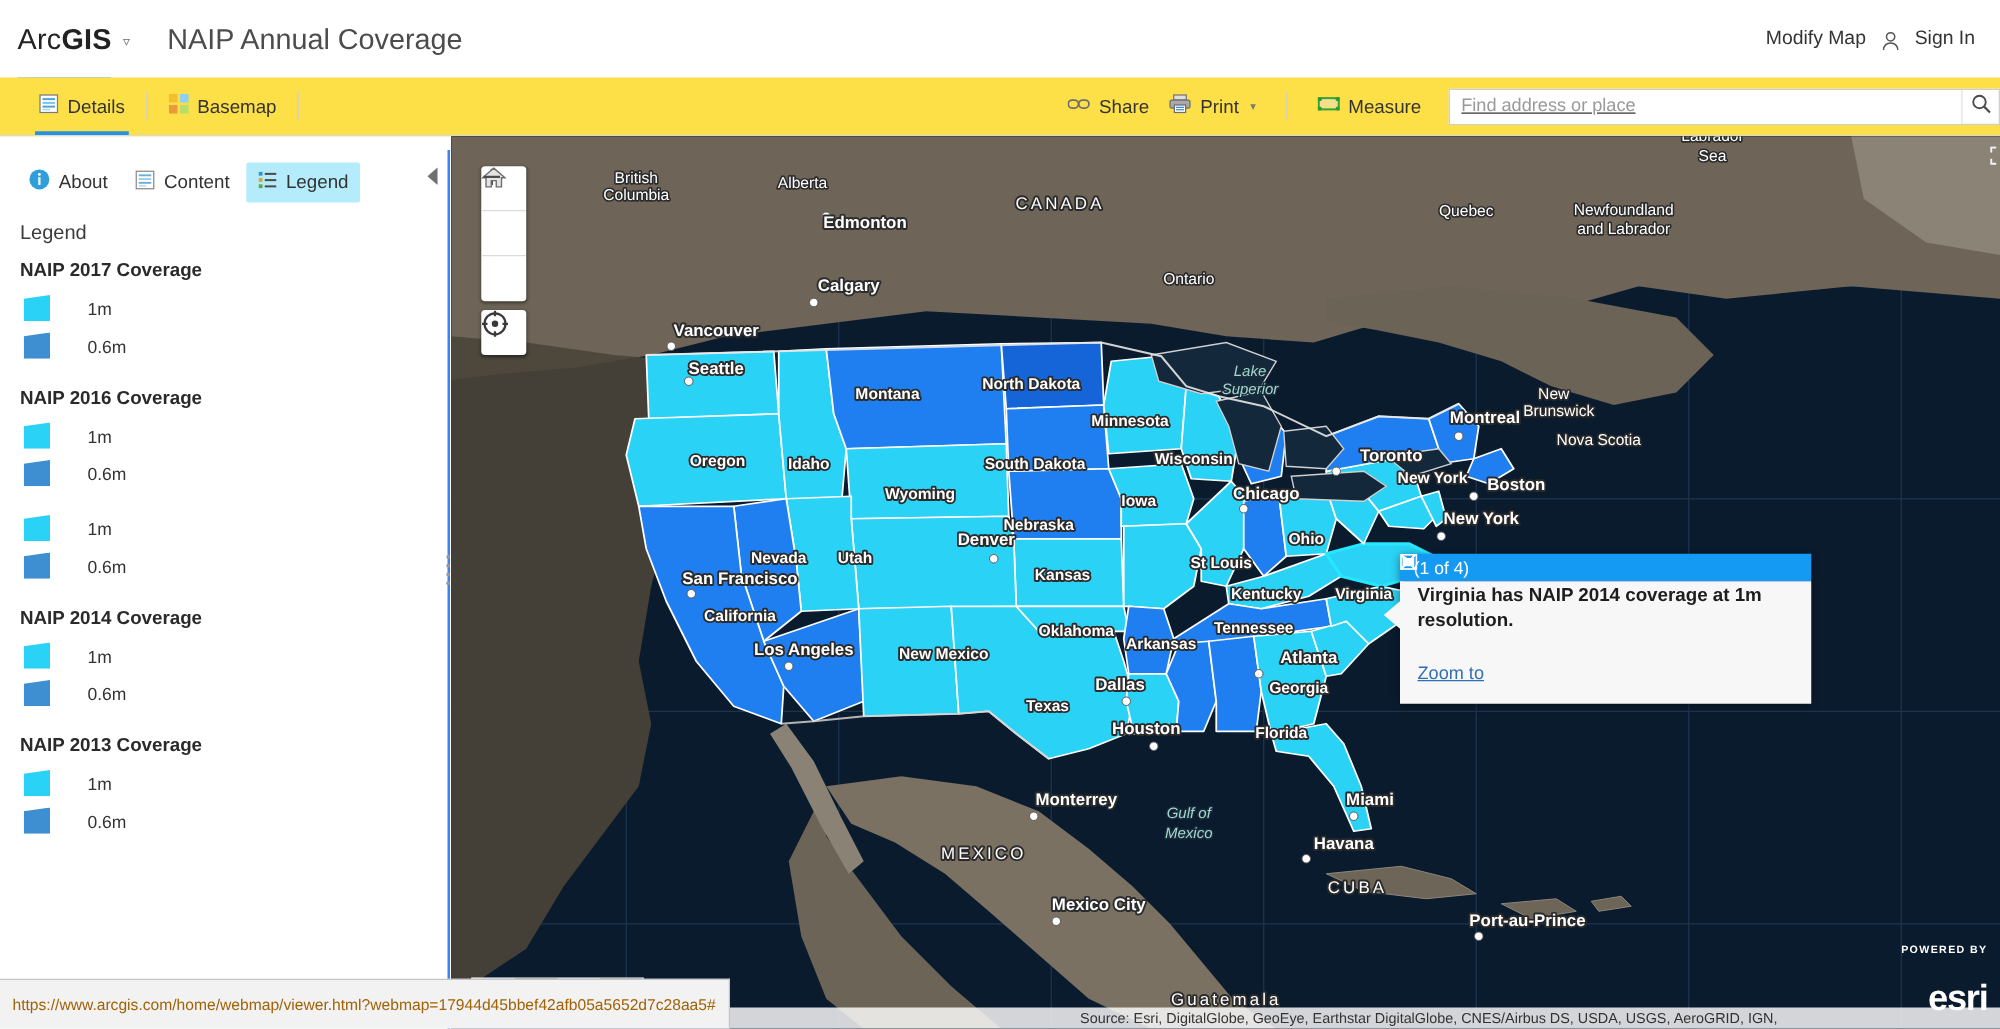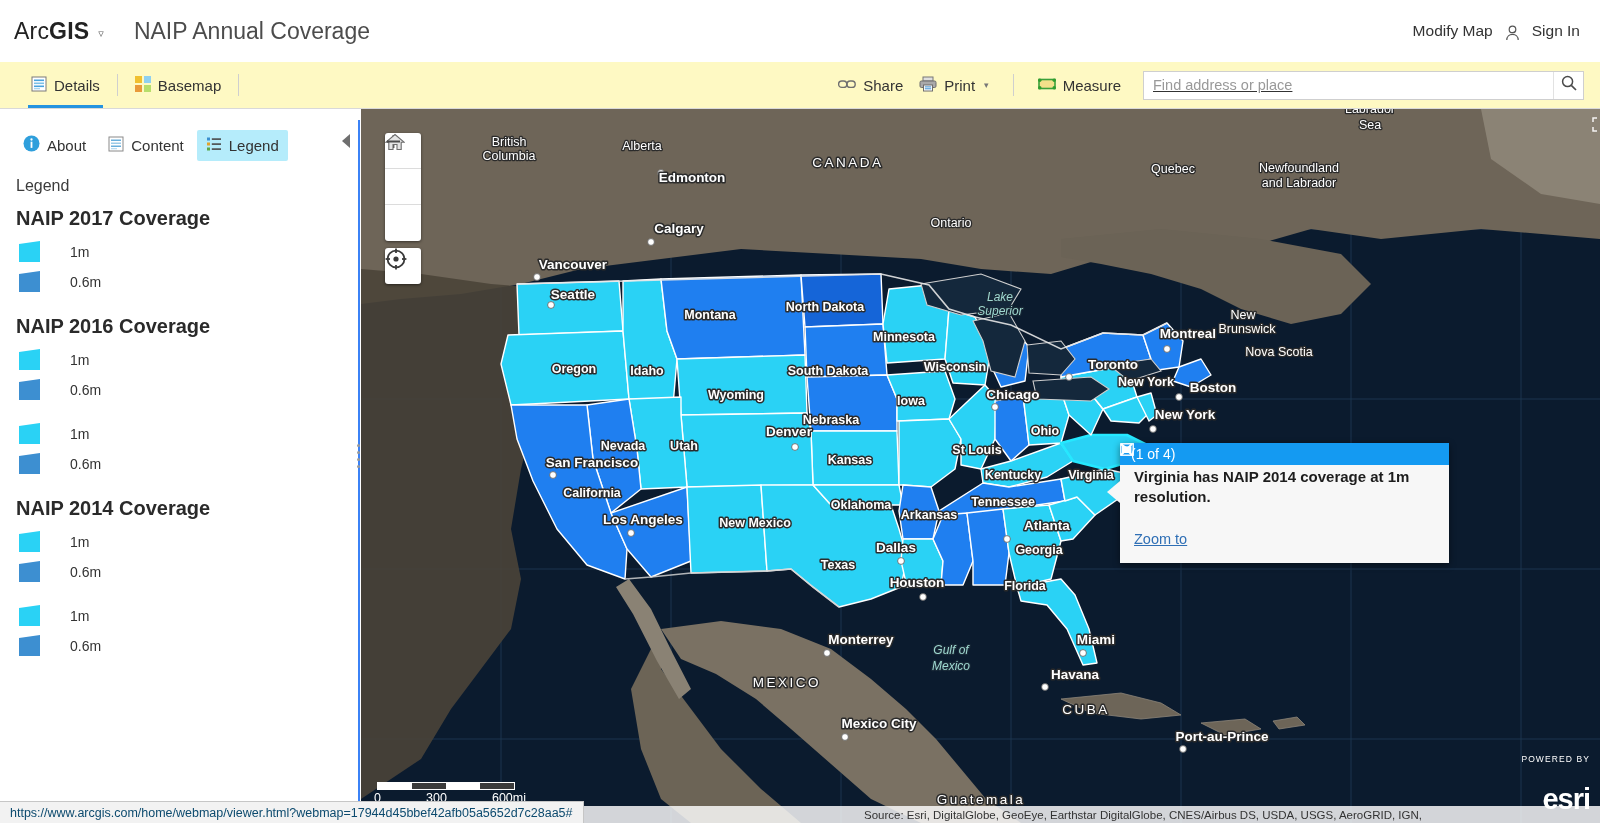--- a/index.html
+++ b/index.html
@@ -30,34 +30,34 @@
   .top-right {
     margin-left: auto; display: flex; align-items: center; gap: 12px;
     padding-right: 20px; font-size: 15.5px; color: #333;
   }
   .top-right .lnk { cursor: pointer; }
   .person-icon { display: inline-block; width: 15px; height: 16px; position: relative; top: 2px; }
 
   
   .toolbar {
     position: absolute; top: 62px; left: 0; width: 1600px; height: 47px;
-    background: #fef9c3; border-bottom: 1px solid #d9d9d9;
+    background: #fde047; border-bottom: 1px solid #d9d9d9;
     display: flex; align-items: center;
   }
   .tb-left { display: flex; align-items: center; padding-left: 22px; height: 100%; }
   .tb-item {
     display: flex; align-items: center; gap: 7px; font-size: 15px; color: #333;
     height: 100%; padding: 0 9px; cursor: pointer; position: relative;
   }
   .tb-item.active::after {
     content: ""; position: absolute; left: 6px; right: 6px; bottom: 0; height: 3px; background: #2493e0;
   }
   .tb-sep { width: 1px; height: 22px; background: #cfcfcf; margin: 0 8px; }
   .tb-right {
-    margin-left: auto; display: flex; align-items: center; gap: 16px; padding-right: 16px;
+    margin-left: auto; display: flex; align-items: center; gap: 16px; 
   }
   .tb-btn { display: flex; align-items: center; gap: 7px; font-size: 15px; color: #333; cursor: pointer; }
   .caret-sm { font-size: 9px; color: #777; margin-left: 2px; }
   .searchbox {
     display: flex; align-items: center; border: 1px solid #cfcfcf; background: #fff;
     height: 29px; width: 441px; margin-left: 6px;
   }
   .searchbox input {
     flex: 1; border: 0; outline: none; padding: 0 9px; font-size: 14.5px;
     color: #333; font-family: "Liberation Sans", sans-serif; height: 100%; text-decoration: underline;
@@ -82,21 +82,21 @@
   }
   .ptab.active { background: #b5ecfb; }
   .panel-collapse {
     position: absolute; right: 8px; top: 14px; cursor: pointer;
     width: 0; height: 0; border-top: 7px solid transparent; border-bottom: 7px solid transparent;
     border-right: 8px solid #6f6f6f;
   }
   .legend-title { font-size: 16px; color: #3c3c3c; padding: 10px 0 0 16px; }
   .legend-body { padding: 12px 0 0 16px; }
   .lyr { margin-bottom: 23px; }
-  .lyr-name { font-size: 20px; font-weight: 700; color: #2a2a2a; margin-bottom: 11px; }
+  .lyr-name { font-size: 15px; font-weight: 700; color: #2a2a2a; margin-bottom: 11px; }
   .lrow { display: flex; align-items: center; gap: 24px; margin-bottom: 9px; padding-left: 3px; }
   .swatch { width: 27px; height: 21px; }
   .lrow-lbl { font-size: 14px; color: #333; }
 
   
   .splitter {
     position: absolute; left: 355px; top: 440px; width: 6px; height: 44px; z-index: 6;
   }
   .splitter i {
     display: block; width: 3px; height: 3px; border-radius: 50%; background: #9a9a9a; margin: 4px auto;
@@ -138,21 +138,21 @@
   }
   .attribution {
     position: absolute; left: 0; right: 0; bottom: 0; height: 17px;
     background: rgba(255,255,255,.82); font-size: 11.5px; color: #333;
     display: flex; align-items: center; justify-content: flex-end;
     padding-right: 178px; white-space: nowrap; overflow: hidden;
   }
   .esri-logo {
     position: absolute; right: 10px; bottom: 12px; text-align: right; color: #fff;
   }
-  .esri-logo .pw { font-size: 8.5px; letter-spacing: 1.1px; font-weight: 400; }
+  .esri-logo .pw { font-size: 8.5px; letter-spacing: 1.1px; font-weight: 700; }
   .esri-logo .wm { font-size: 29px; font-weight: 700; letter-spacing: -1px; line-height: .8; margin-top: 24px; }
 
   
   .popup {
     position: absolute; left: 759px; top: 334px; width: 329px;
     box-shadow: 0 2px 7px rgba(0,0,0,.45); z-index: 12;
   }
   .popup-head {
     height: 22px; background: #149af2; display: flex; align-items: center;
     padding: 0 6px 0 11px; color: #fff; font-size: 14px;
@@ -166,23 +166,23 @@
     text-decoration: underline; cursor: pointer;
   }
   .popup-tail {
     position: absolute; left: -13px; top: 38px; width: 0; height: 0;
     border-top: 11px solid transparent; border-bottom: 11px solid transparent;
     border-right: 13px solid #f7f7f7;
   }
 
   
   .statusbar {
-    position: absolute; left: 0; bottom: 0; height: 22px;
+    position: absolute; left: 0; bottom: 0; height: 40px;
     background: #f2f2f2; border: 1px solid #c6c6c6; border-left: 0; border-bottom: 0;
-    display: flex; align-items: center; padding: 0 10px; font-size: 12.5px; color: #0c4a6e;
+    display: flex; align-items: center; padding: 0 10px; font-size: 12.5px; color: #a16207;
     z-index: 30; white-space: nowrap;
   }
 </style>
 </head>
 <body>
 
 <div id="app">
 
   <div class="topbar">
     <div class="brand-wrap">
@@ -376,20 +376,21 @@
             <span class="lrow-lbl">1m</span>
           </div>
           <div class="lrow">
             <span class="swatch"><svg width="27" height="21" viewBox="0 0 27 21">
                 <path d="M0,3 L21,0 L21,21 L0,21 Z" fill="#3d8fd1"></path>
               </svg></span>
             <span class="lrow-lbl">0.6m</span>
           </div>
         </div>
         <div class="lyr">
+          <div class="lyr-name">NAIP 2013 Coverage</div>
           <div class="lrow">
             <span class="swatch"><svg width="27" height="21" viewBox="0 0 27 21">
                 <path d="M0,3 L21,0 L21,21 L0,21 Z" fill="#2ad2f5"></path>
               </svg></span>
             <span class="lrow-lbl">1m</span>
           </div>
           <div class="lrow">
             <span class="swatch"><svg width="27" height="21" viewBox="0 0 27 21">
                 <path d="M0,3 L21,0 L21,21 L0,21 Z" fill="#3d8fd1"></path>
               </svg></span>

